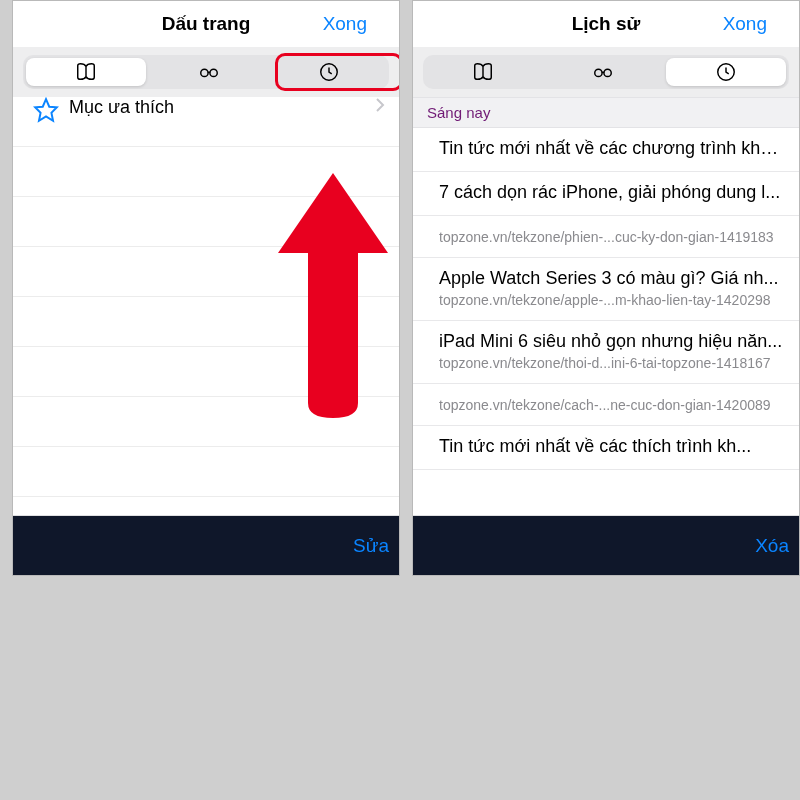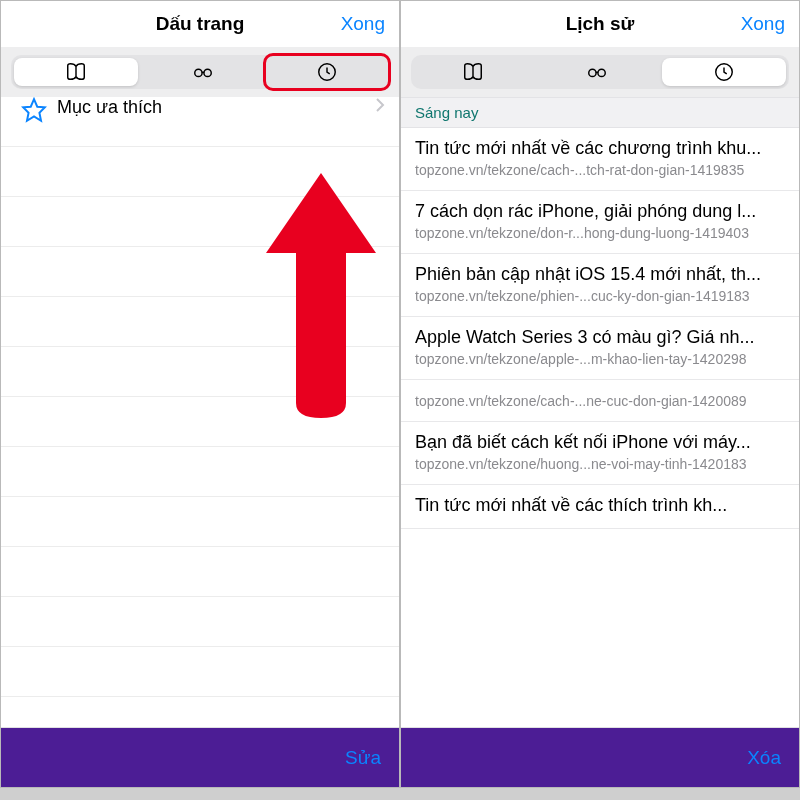--- a/index.html
+++ b/index.html
@@ -1,29 +1,30 @@
 <!DOCTYPE html>
 <html><head>
 <meta charset="utf-8">
 <style>
   * { box-sizing: border-box; margin: 0; padding: 0; }
   html, body { width: 800px; height: 800px; font-family: -apple-system, "Helvetica Neue", Arial, sans-serif; background: #cfcfcf; }
   .wrap { display: flex; width: 800px; height: 800px; }
   .phone {
-    width: 400px; height: 788px; background: #fff; position: relative;
+    width: 400px; height: 576px; background: #fff; position: relative;
     border: 1px solid #b9b9b9; display: flex; flex-direction: column;
     overflow: hidden;
+    margin-left: 12px;
   }
   .header {
     height: 46px; display: flex; align-items: center; justify-content: center;
     position: relative; background: #fff;
   }
   .header .title { font-size: 19px; font-weight: 600; color: #000; }
   .header .done {
-    position: absolute; right: 14px; top: 0; bottom: 0; display: flex; align-items: center;
+    position: absolute; right: 32px; top: 0; bottom: 0; display: flex; align-items: center;
     color: #0a84ff; font-size: 19px; font-weight: 500; cursor: pointer;
   }
   .segbar {
     height: 50px; background: #eeeeef; display: flex; align-items: center; justify-content: center;
     padding: 0 10px;
   }
   .seg {
     display: flex; width: 100%; height: 34px; border-radius: 10px; background: #e3e3e5;
     padding: 0; overflow: hidden; position: relative;
   }
@@ -48,32 +49,32 @@
   }
   .fav-row .star { width: 26px; height: 26px; margin-right: 10px; }
   .fav-row .label { font-size: 18px; color: #000; flex: 1; }
   .fav-row .chev { width: 10px; height: 16px; }
   .lines .ln { height: 50px; border-bottom: 1px solid #ececec; }
   .arrow-overlay {
     position: absolute; left: 250px; top: 66px; width: 140px; height: 260px;
     pointer-events: none;
   }
   .section-head {
-    background: #f1f1f3; color: #0f766e; font-size: 15px; font-weight: 500;
+    background: #f1f1f3; color: #701a75; font-size: 15px; font-weight: 500;
     padding: 6px 14px; border-bottom: 1px solid #e3e3e6; border-top: 1px solid #e3e3e6;
   }
   .hist-item {
-    padding: 10px 14px 12px 14px; border-bottom: 1px solid #e8e8ea;
+    padding: 10px 14px 12px 26px; border-bottom: 1px solid #e8e8ea;
     cursor: pointer;
   }
   .hist-item .t { font-size: 18px; color: #000; white-space: nowrap; overflow: hidden; text-overflow: ellipsis; }
   .hist-item .u { font-size: 14px; color: #8a8a8e; white-space: nowrap; overflow: hidden; text-overflow: ellipsis; margin-top: 3px; }
   .footer {
-    height: 60px; border-top: 1px solid #e0e0e2; background: #4c1d95;
-    display: flex; align-items: center; justify-content: flex-end; padding: 0 18px;
+    height: 60px; border-top: 1px solid #e0e0e2; background: #0f172a;
+    display: flex; align-items: center; justify-content: flex-end; padding: 0 10px;
   }
   .footer .btn { color: #0a84ff; font-size: 19px; cursor: pointer; }
 </style>
 </head>
 <body>
 
 <div class="wrap">
 
   <div class="phone">
     <div class="header">
@@ -160,40 +161,37 @@
               <path d="M12 7 L12 12 L15 14"></path>
             </svg>
         </div>
       </div>
     </div>
     <div class="content">
       <div class="section-head">Sáng nay</div>
       <div id="hist-list">
           <div class="hist-item">
             <div class="t">Tin tức mới nhất về các chương trình khu...</div>
-            <div class="u">topzone.vn/tekzone/cach-...tch-rat-don-gian-1419835</div>
           </div>
           <div class="hist-item">
             <div class="t">7 cách dọn rác iPhone, giải phóng dung l...</div>
-            <div class="u">topzone.vn/tekzone/don-r...hong-dung-luong-1419403</div>
-          </div>
-          <div class="hist-item">
-            <div class="t">Phiên bản cập nhật iOS 15.4 mới nhất, th...</div>
+          </div>
+          <div class="hist-item">
             <div class="u">topzone.vn/tekzone/phien-...cuc-ky-don-gian-1419183</div>
           </div>
           <div class="hist-item">
             <div class="t">Apple Watch Series 3 có màu gì? Giá nh...</div>
             <div class="u">topzone.vn/tekzone/apple-...m-khao-lien-tay-1420298</div>
           </div>
           <div class="hist-item">
+            <div class="t">iPad Mini 6 siêu nhỏ gọn nhưng hiệu năn...</div>
+            <div class="u">topzone.vn/tekzone/thoi-d...ini-6-tai-topzone-1418167</div>
+          </div>
+          <div class="hist-item">
             <div class="u">topzone.vn/tekzone/cach-...ne-cuc-don-gian-1420089</div>
-          </div>
-          <div class="hist-item">
-            <div class="t">Bạn đã biết cách kết nối iPhone với máy...</div>
-            <div class="u">topzone.vn/tekzone/huong...ne-voi-may-tinh-1420183</div>
           </div>
           <div class="hist-item">
             <div class="t">Tin tức mới nhất về các thích trình kh...</div>
           </div>
         </div>
     </div>
     <div class="footer">
       <div class="btn">Xóa</div>
     </div>
   </div>

